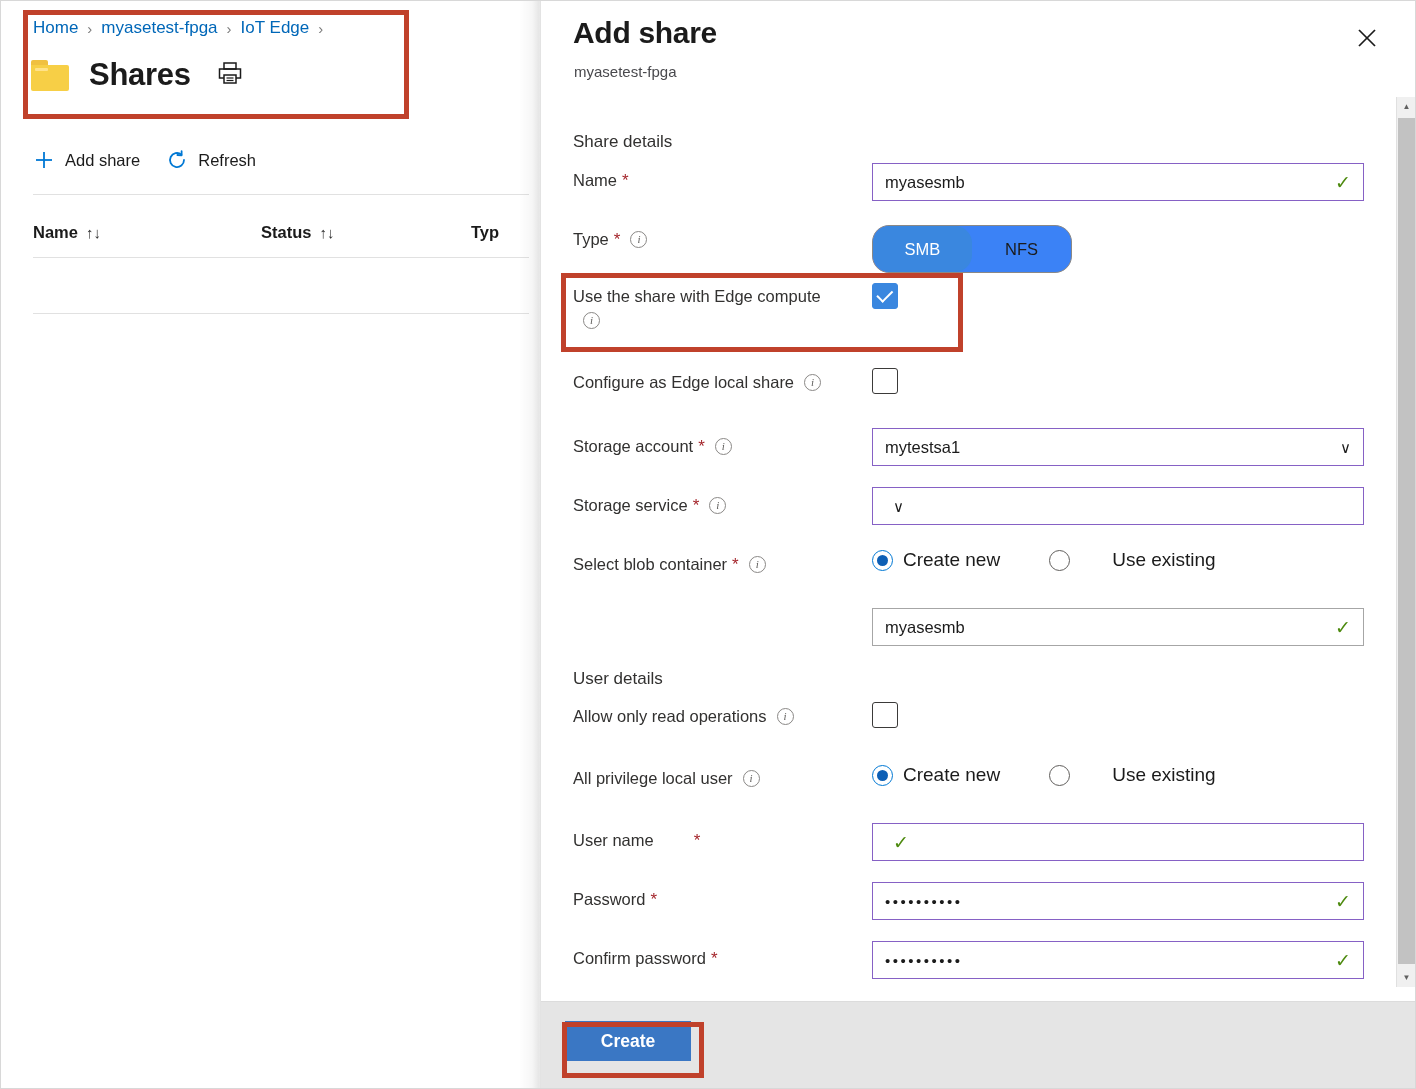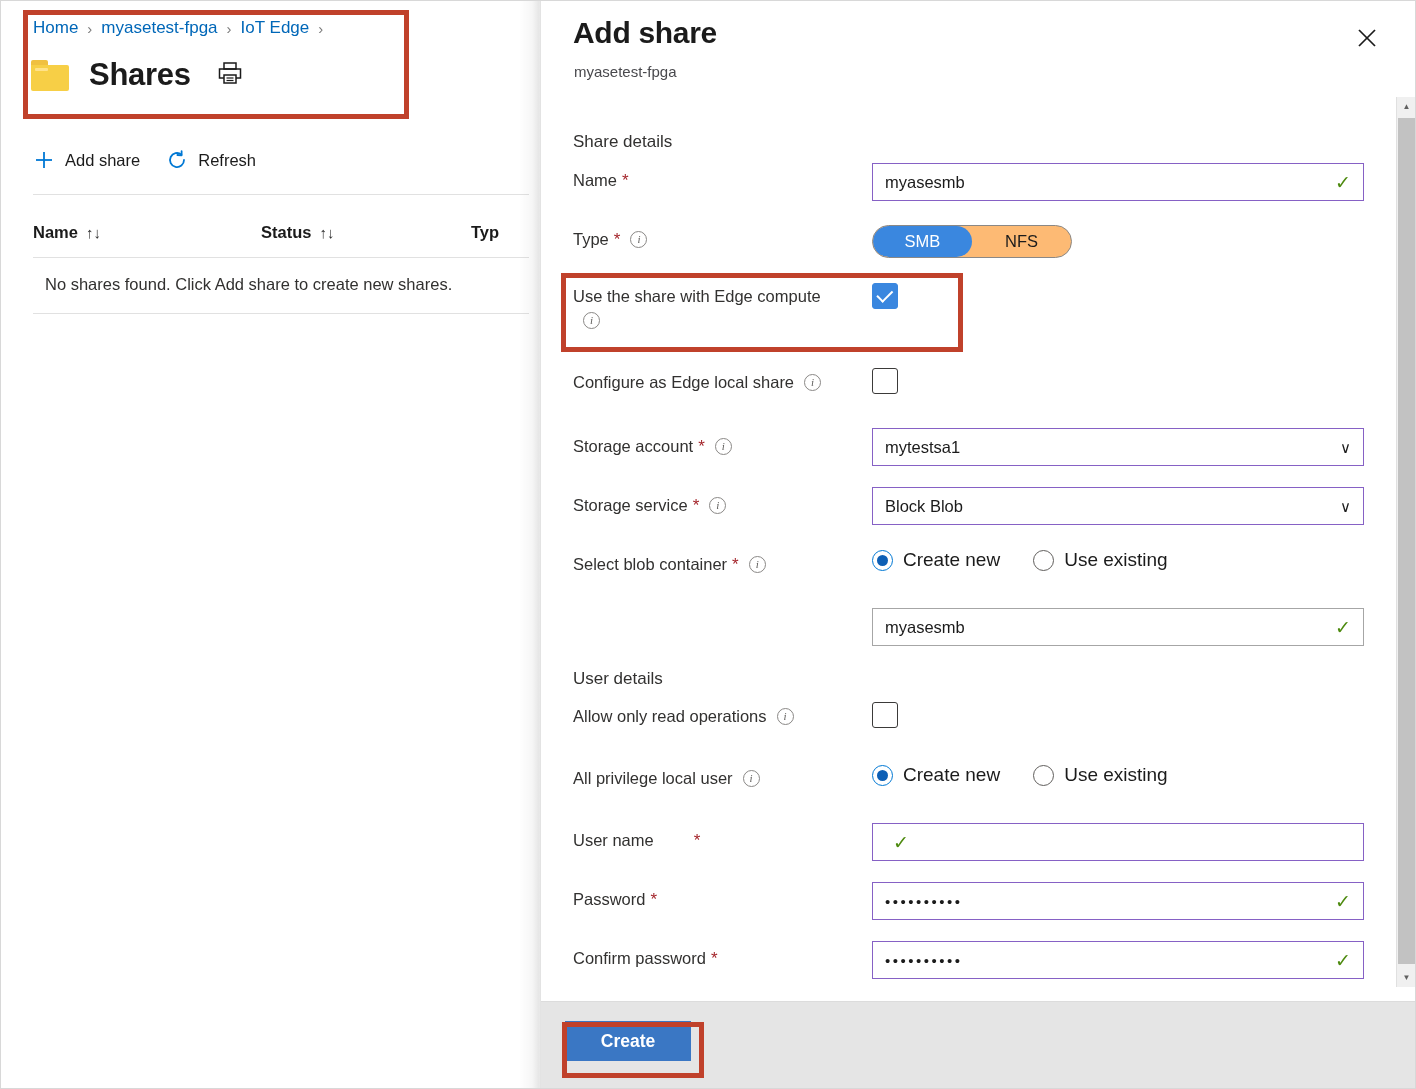--- a/index.html
+++ b/index.html
@@ -163,24 +163,24 @@
   }
   .f-input.gray { border-color: #a6a6a6; }
   .f-input .val { flex: 1; overflow: hidden; white-space: nowrap; }
   .f-input .val.dots { font-size: 15px; letter-spacing: 2.5px; color: #1b1b1b; }
   .ok-check { color: #4d8a0f; font-size: 19px; line-height: 1; margin-left: 8px; }
   .chev { color: #1b1b1b; font-size: 15px; line-height: 1; margin-left: 8px; }
 
   
   .seg {
     position: absolute; left: 331px;
-    width: 200px; height: 33px;
+    width: 200px; height: 48px;
     border: 1px solid #8a8886; border-radius: 17px;
     display: flex; align-items: center;
-    background: #fdba74; overflow: hidden;
+    background: #3b82f6; overflow: hidden;
     cursor: pointer;
   }
   .seg-opt {
     flex: 1; height: 100%;
     display: flex; align-items: center; justify-content: center;
     font-size: 16.5px; color: #1b1b1b;
   }
   .seg-opt.active {
     background: #3a87df; color: #ffffff;
     border-radius: 17px; font-weight: 400;
@@ -199,21 +199,21 @@
   }
   .cbox.checked::after {
     content: ""; width: 13px; height: 7px;
     border-left: 2.4px solid #fff; border-bottom: 2.4px solid #fff;
     transform: rotate(-45deg) translate(1px,-2px);
   }
 
   
   .radio-grp { position: absolute; left: 331px; display: flex; align-items: center; }
   .radio-item { display: flex; align-items: center; cursor: pointer; }
-  .radio-item + .radio-item { margin-left: 33px; }
+  .radio-item + .radio-item { margin-left: 49px; gap: 32px; }
   .radio {
     width: 21px; height: 21px; border-radius: 50%;
     border: 1.6px solid #605e5c; background: #fff;
     display: flex; align-items: center; justify-content: center;
     flex: none;
   }
   .radio.sel { border-color: #0078d4; border-width: 1.8px; }
   .radio.sel::after {
     content: ""; width: 11px; height: 11px; border-radius: 50%;
     background: #0d5fb5;
@@ -326,21 +326,20 @@
       <div class="th" style="width:210px;">
         <span>Status</span>
         <span class="sort-glyph">↑↓</span>
       </div>
       <div class="th">
         <span>Typ</span>
       </div>
     </div>
 
     <div class="hr-line" style="top:256px;"></div>
-    <div class="tbl-empty">No shares found. Click Add share to create new shares.</div>
     <div class="hr-line" style="top:312px;"></div>
   </div>
 
   <div id="panel-shadow"></div>
 
   <div id="blade">
 
     <div class="blade-title">Add share</div>
     <div class="blade-sub">myasetest-fpga</div>
     <div class="blade-close">
@@ -394,21 +393,20 @@
         <span class="val">mytestsa1</span>
         <span class="chev">∨</span>
       </div>
 
       <div class="f-label" style="top:399px;">
         <span>Storage service</span>
         <span class="req">*</span>
         <span class="info-ico">i</span>
       </div>
       <div class="f-input" style="top:390px;">
-        <span class="val">Block Blob</span>
         <span class="chev">∨</span>
       </div>
 
       <div class="f-label" style="top:458px;">
         <span>Select blob container</span>
         <span class="req">*</span>
         <span class="info-ico">i</span>
       </div>
       <div class="radio-grp" style="top:452px;">
         <div class="radio-item">

